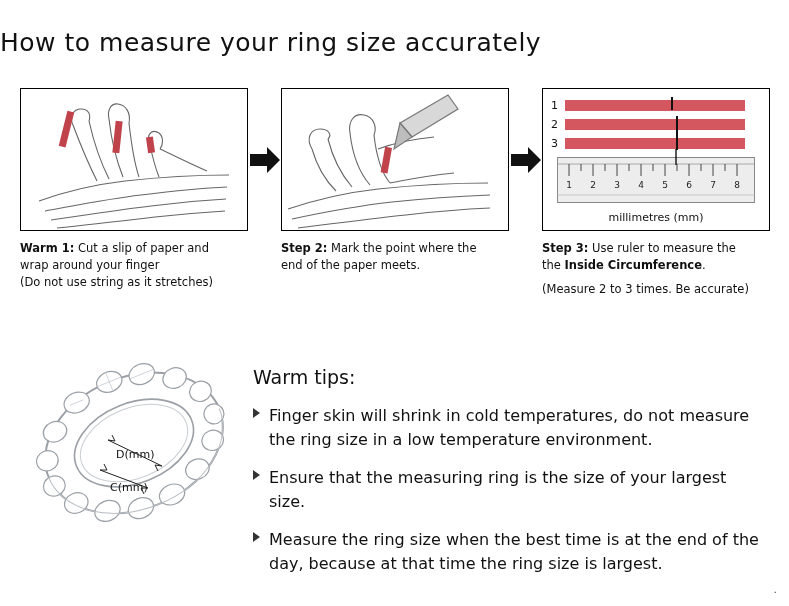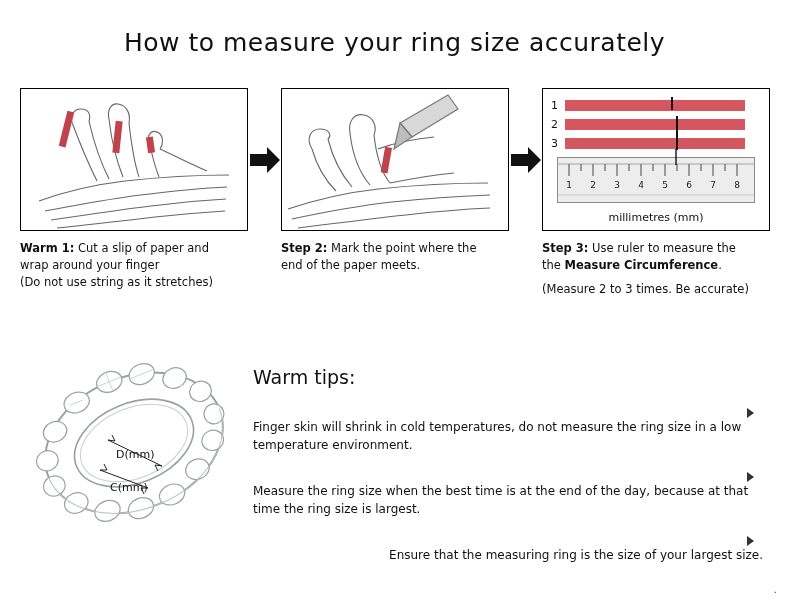--- a/index.html
+++ b/index.html
@@ -20,21 +20,21 @@
     width: 789px;
     height: 606px;
   }
 
   
   .title {
     position: absolute;
     top: 28px;
     left: 0;
     width: 789px;
-    text-align: center;
+    text-align: left;
     font-size: 25px;
     letter-spacing: 0.5px;
     color: #111;
     font-family: "DejaVu Sans", sans-serif;
   }
 
   
   .steps {
     position: absolute;
     top: 88px;
@@ -120,26 +120,25 @@
     top: 366px;
     width: 510px;
   }
   .tips-title {
     font-size: 19px;
     color: #111;
     margin-bottom: 16px;
   }
   .tip {
     display: flex;
-    align-items: flex-end;
+    align-items: flex-start;
     margin-bottom: 14px;
-    font-size: 12px;
+    font-size: 16px;
     line-height: 1.5;
     color: #111;
-    flex-direction: column;
   }
   .tip .bullet {
     flex: 0 0 auto;
     margin-right: 9px;
     margin-top: 4px;
     width: 0;
     height: 0;
     border-left: 7px solid #333;
     border-top: 5px solid transparent;
     border-bottom: 5px solid transparent;
@@ -299,21 +298,21 @@
         <svg style="position:absolute; left:0; top:0;" width="226" height="141">
           <line x1="133" y1="60" x2="133" y2="76" stroke="#111" stroke-width="1.4"></line>
         </svg>
 
         <div class="mm-label" style="top:122px;">millimetres (mm)</div>
       </div>
 
       <div class="step-caption">
         <b>Step 3:</b>
         <span>Use ruler to measure the</span><br>
-        <span>the <b>Measure Circumference</b>.</span><br>
+        <span>the <b>Inside Circumference</b>.</span><br>
       </div>
       <div class="step-note s3">(Measure 2 to 3 times. Be accurate)</div>
     </div>
   </div>
 
   <div class="ring-wrap">
     <svg width="225" height="195" viewBox="0 0 225 195">
       <g transform="rotate(-22 112 95)">
         <ellipse cx="112" cy="95" rx="92" ry="66" fill="#ffffff" stroke="#9aa0a6" stroke-width="2"></ellipse>
         <ellipse cx="112" cy="95" rx="62" ry="40" fill="#ffffff" stroke="#9aa0a6" stroke-width="1.6"></ellipse>
@@ -358,22 +357,22 @@
 
   <div class="tips">
     <div class="tips-title">Warm tips:</div>
 
     <div class="tip">
       <span class="bullet"></span>
       <span class="tip-text">Finger skin will shrink in cold temperatures, do not measure the ring size in a low temperature environment.</span>
     </div>
     <div class="tip">
       <span class="bullet"></span>
-      <span class="tip-text">Measure the ring size when the best time is at the end of the day, because at that time the ring size is largest.</span>
+      <span class="tip-text">Ensure that the measuring ring is the size of your largest size.</span>
     </div>
     <div class="tip">
       <span class="bullet"></span>
-      <span class="tip-text">Ensure that the measuring ring is the size of your largest size.</span>
+      <span class="tip-text">Measure the ring size when the best time is at the end of the day, because at that time the ring size is largest.</span>
     </div>
   </div>
 
   <div class="corner-dot">.</div>
 </div>
 
 </body></html>

